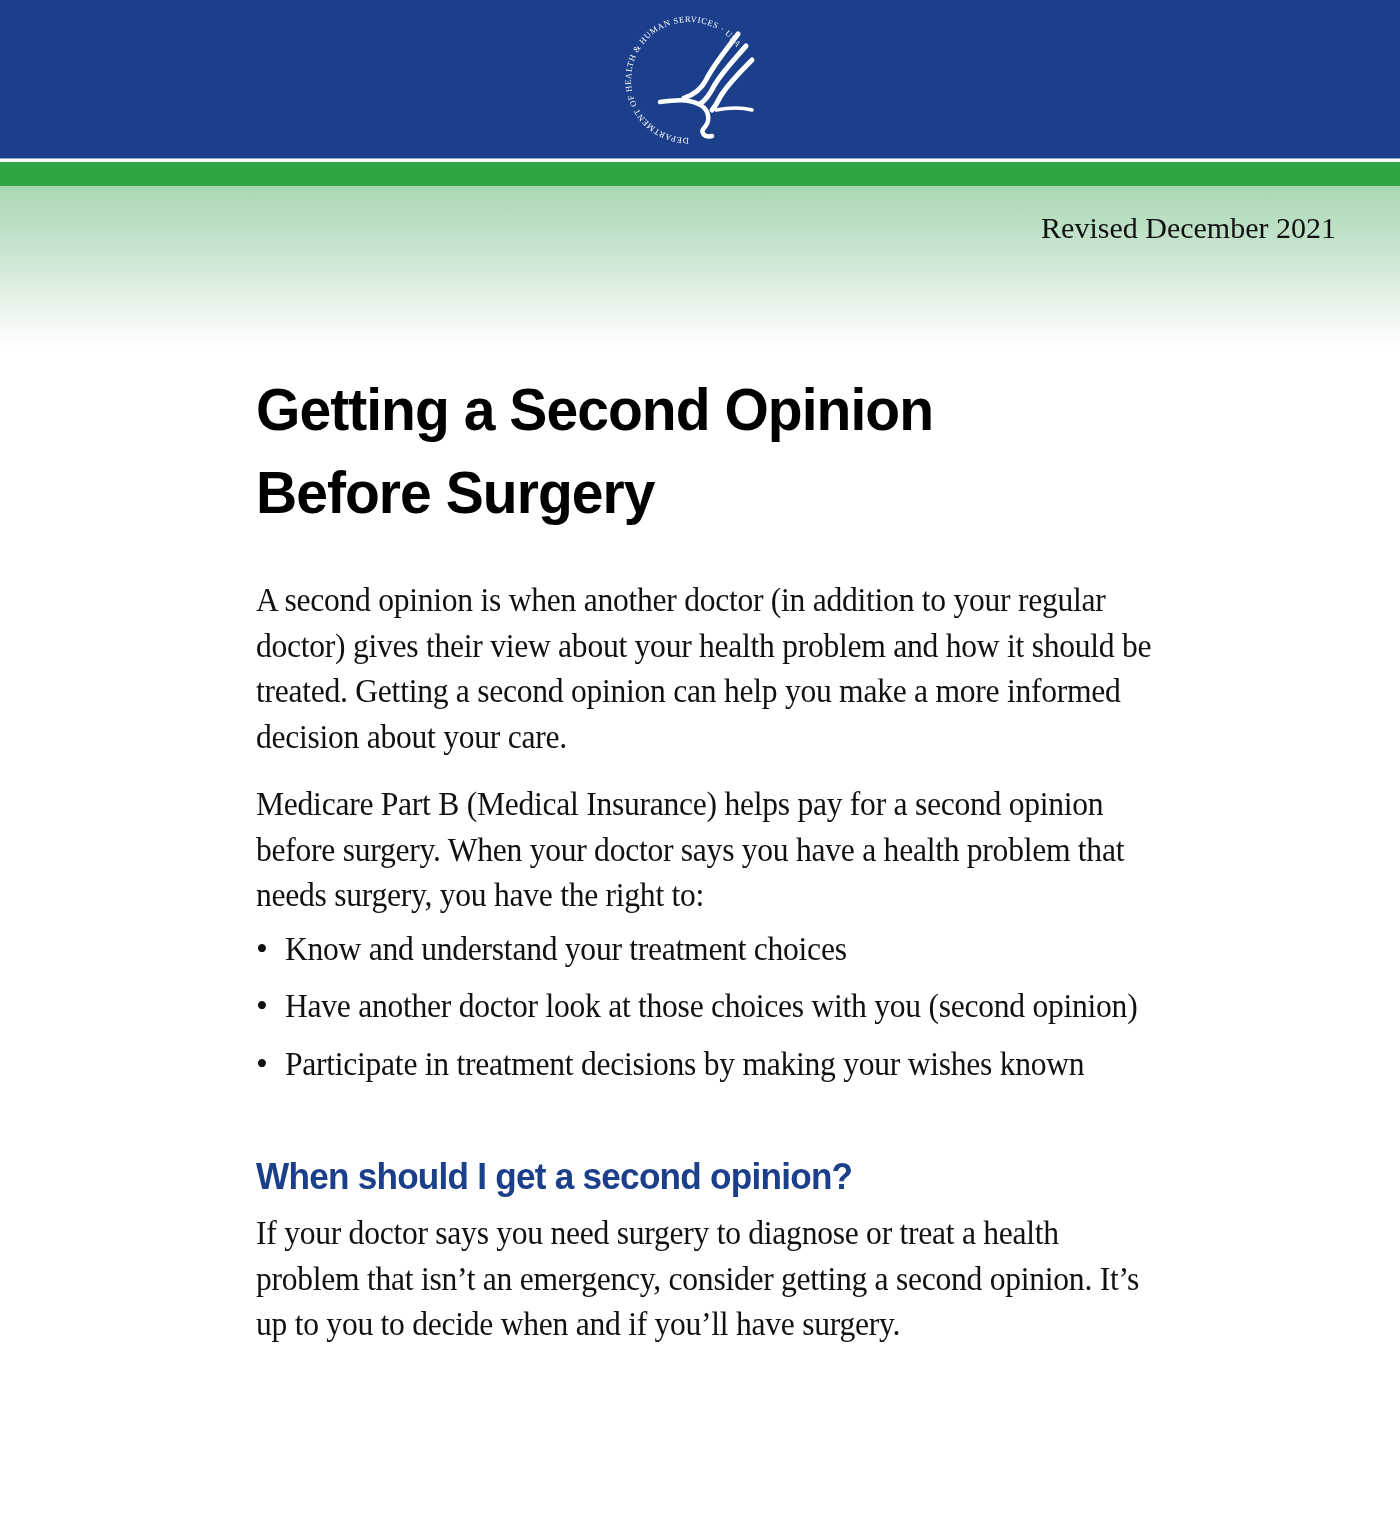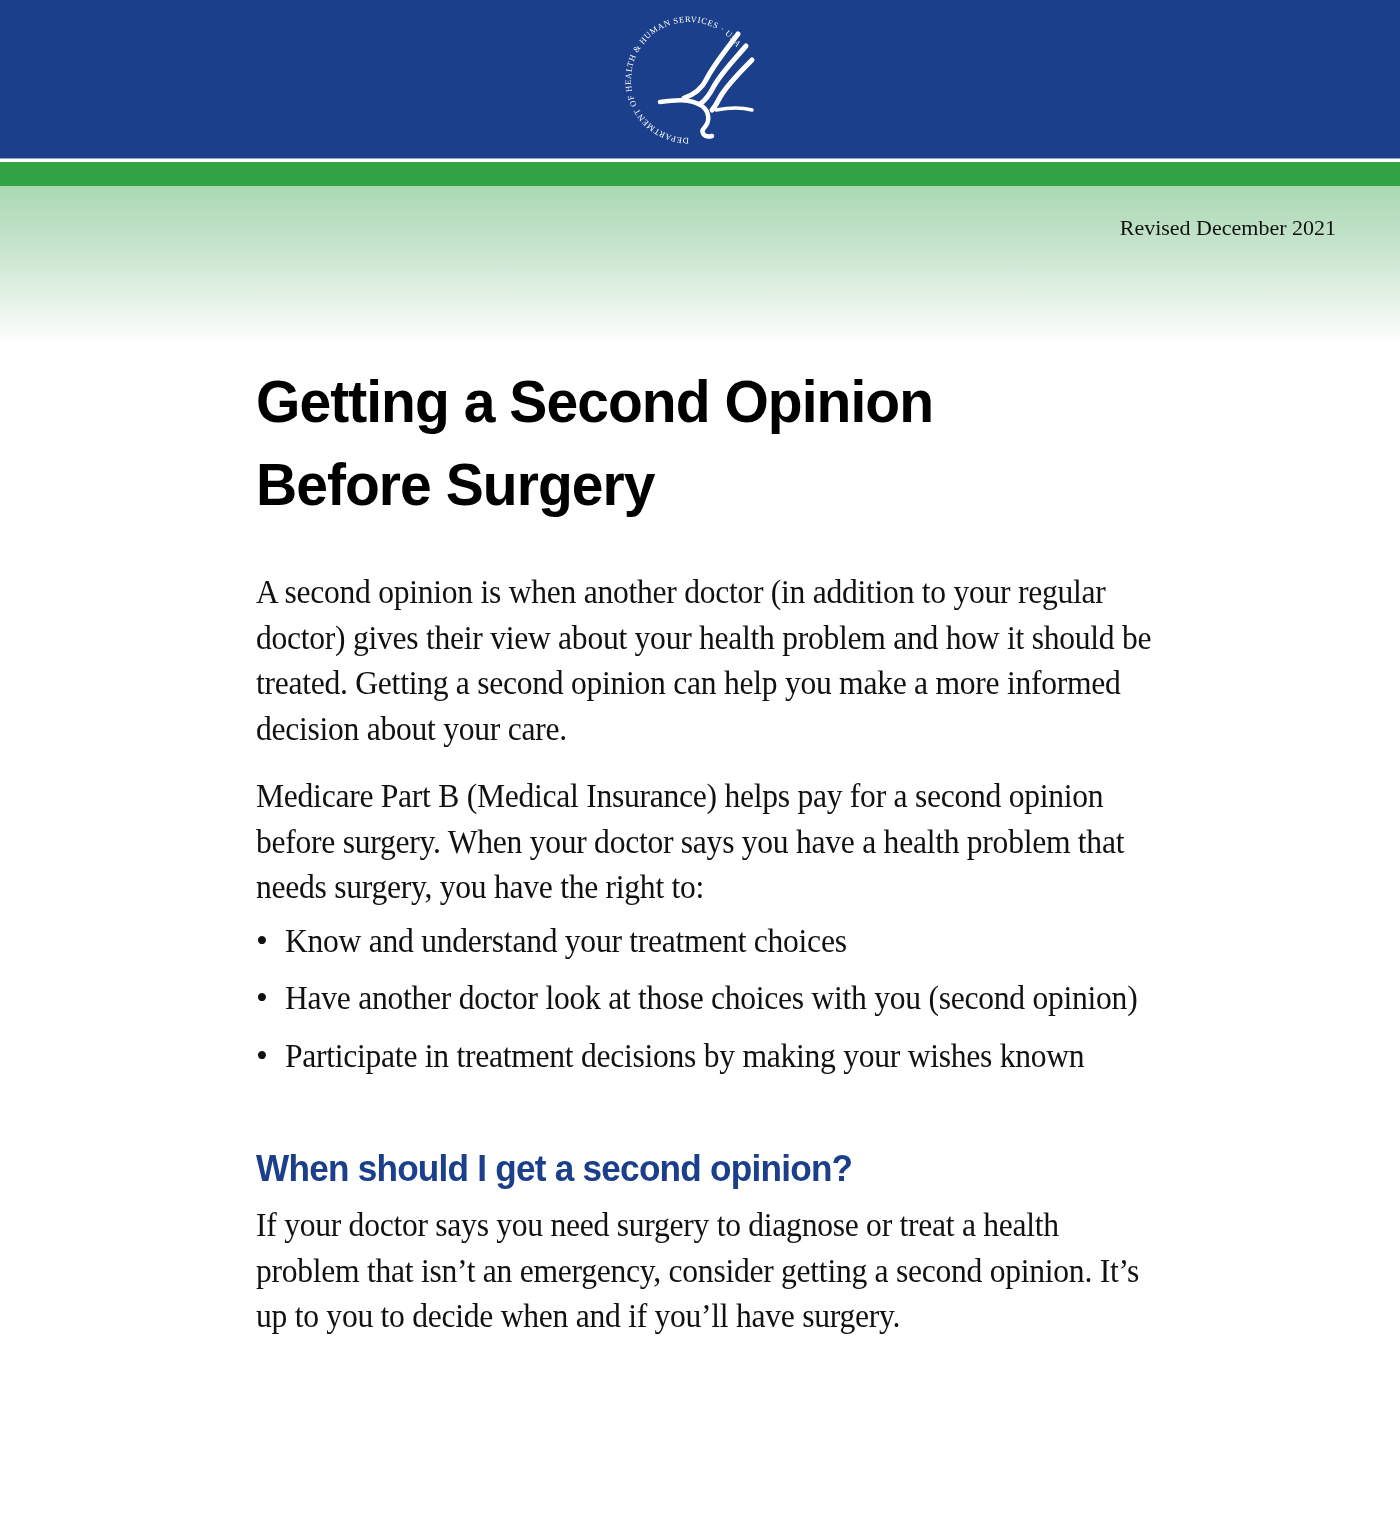--- a/index.html
+++ b/index.html
@@ -29,25 +29,25 @@
     .gradient-band {
       position: absolute; left: 0; top: 186px; width: 1400px; height: 160px;
       background: linear-gradient(to bottom, #aad8b3 0%, #c4e3cb 35%, #e4f2e6 70%, #ffffff 100%);
     }
     .logo {
       position: absolute; left: 614px; top: 6px; width: 150px; height: 146px;
     }
     .logo svg { width: 150px; height: 146px; display: block; }
     .revised {
       position: absolute; right: 64px; top: 206px;
-      font-size: 22px; line-height: 44px;
+      font-size: 30px; line-height: 44px;
       color: #111111;
     }
     .content {
-      position: absolute; left: 256px; top: 360px; width: 900px;
+      position: absolute; left: 256px; top: 368px; width: 900px;
     }
     .title {
       font-family: "Liberation Sans", "DejaVu Sans", sans-serif;
       font-weight: bold;
       font-size: 60px;
       line-height: 83px;
       letter-spacing: -1px;
       margin: 0;
       color: #000000;
       transform: scaleX(0.95);

